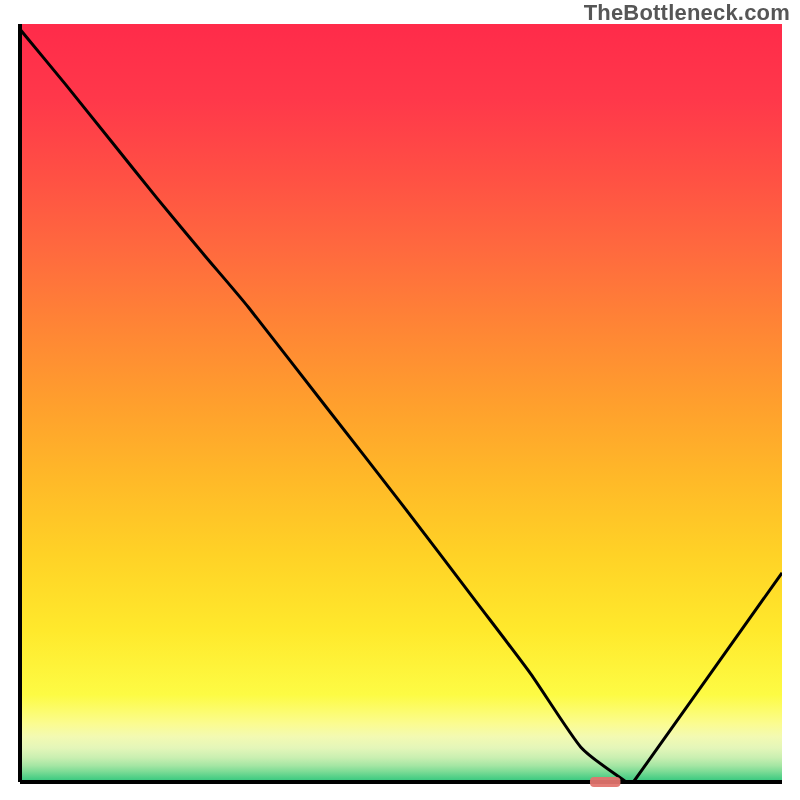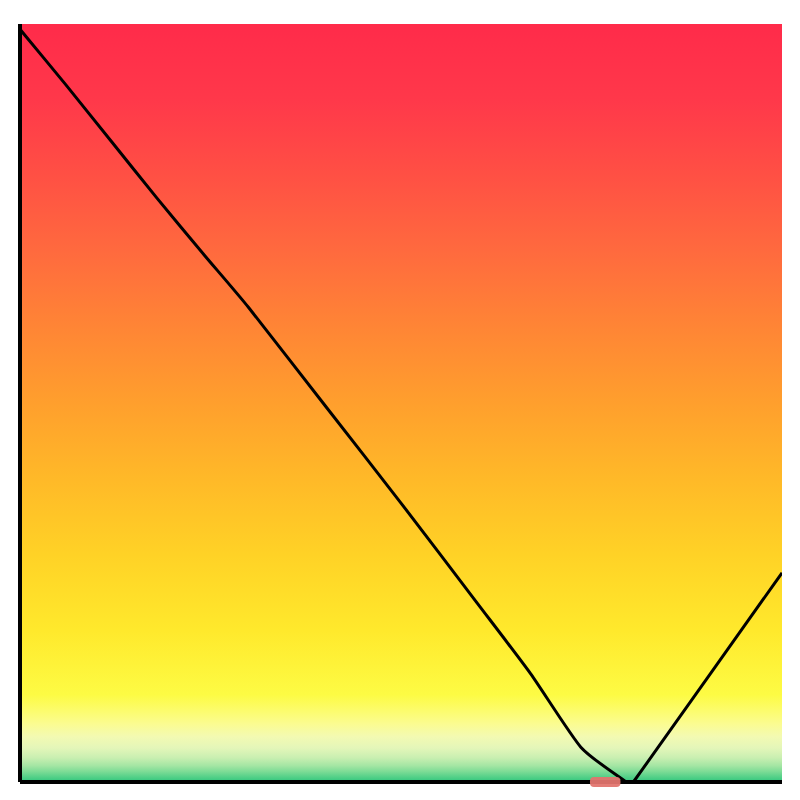--- a/index.html
+++ b/index.html
@@ -30,20 +30,21 @@
     display: block;
     position: absolute;
     top: 0;
     left: 0;
   }
 </style>
 </head>
 <body>
 
 <div class="container">
+  <div class="watermark">TheBottleneck.com</div>
 
   <svg class="chart" width="800" height="800" viewBox="0 0 800 800">
     <defs>
       <linearGradient id="bg-grad" x1="0" y1="0" x2="0" y2="1">
           <stop offset="0.00%" stop-color="#ff2b4a"></stop>
           <stop offset="10.00%" stop-color="#ff384a"></stop>
           <stop offset="20.00%" stop-color="#ff5044"></stop>
           <stop offset="30.00%" stop-color="#ff6a3e"></stop>
           <stop offset="40.00%" stop-color="#ff8535"></stop>
           <stop offset="50.00%" stop-color="#ff9f2d"></stop>

